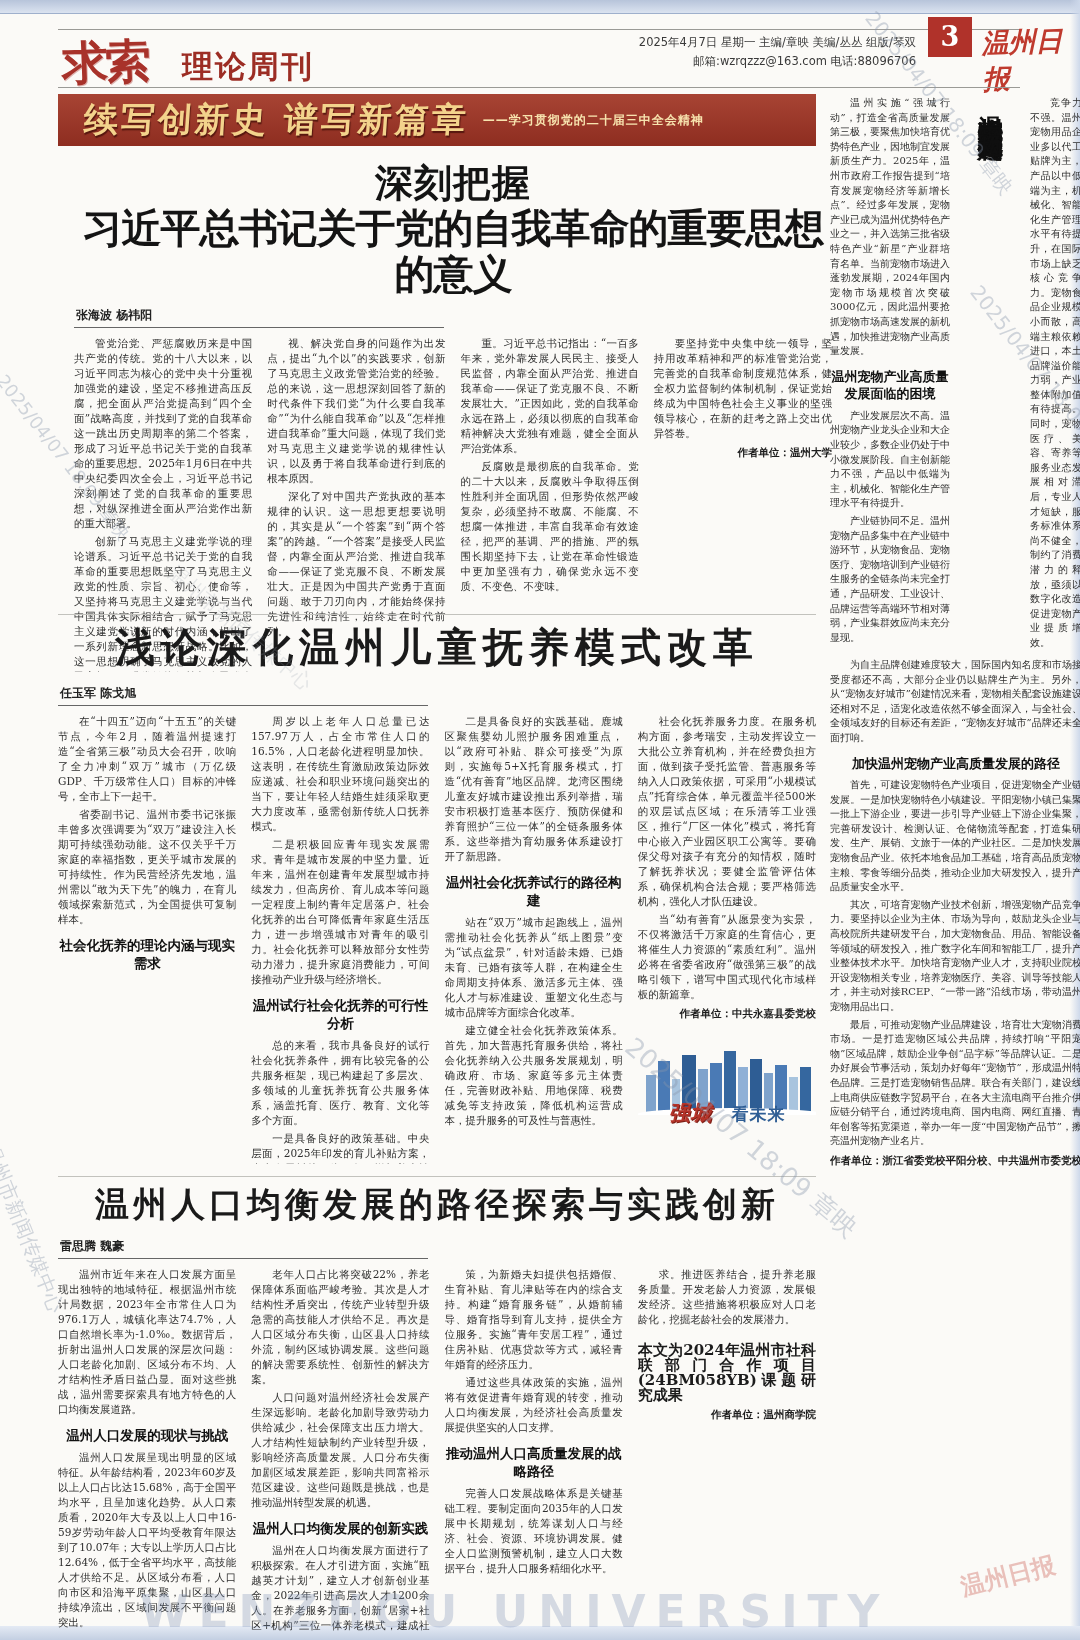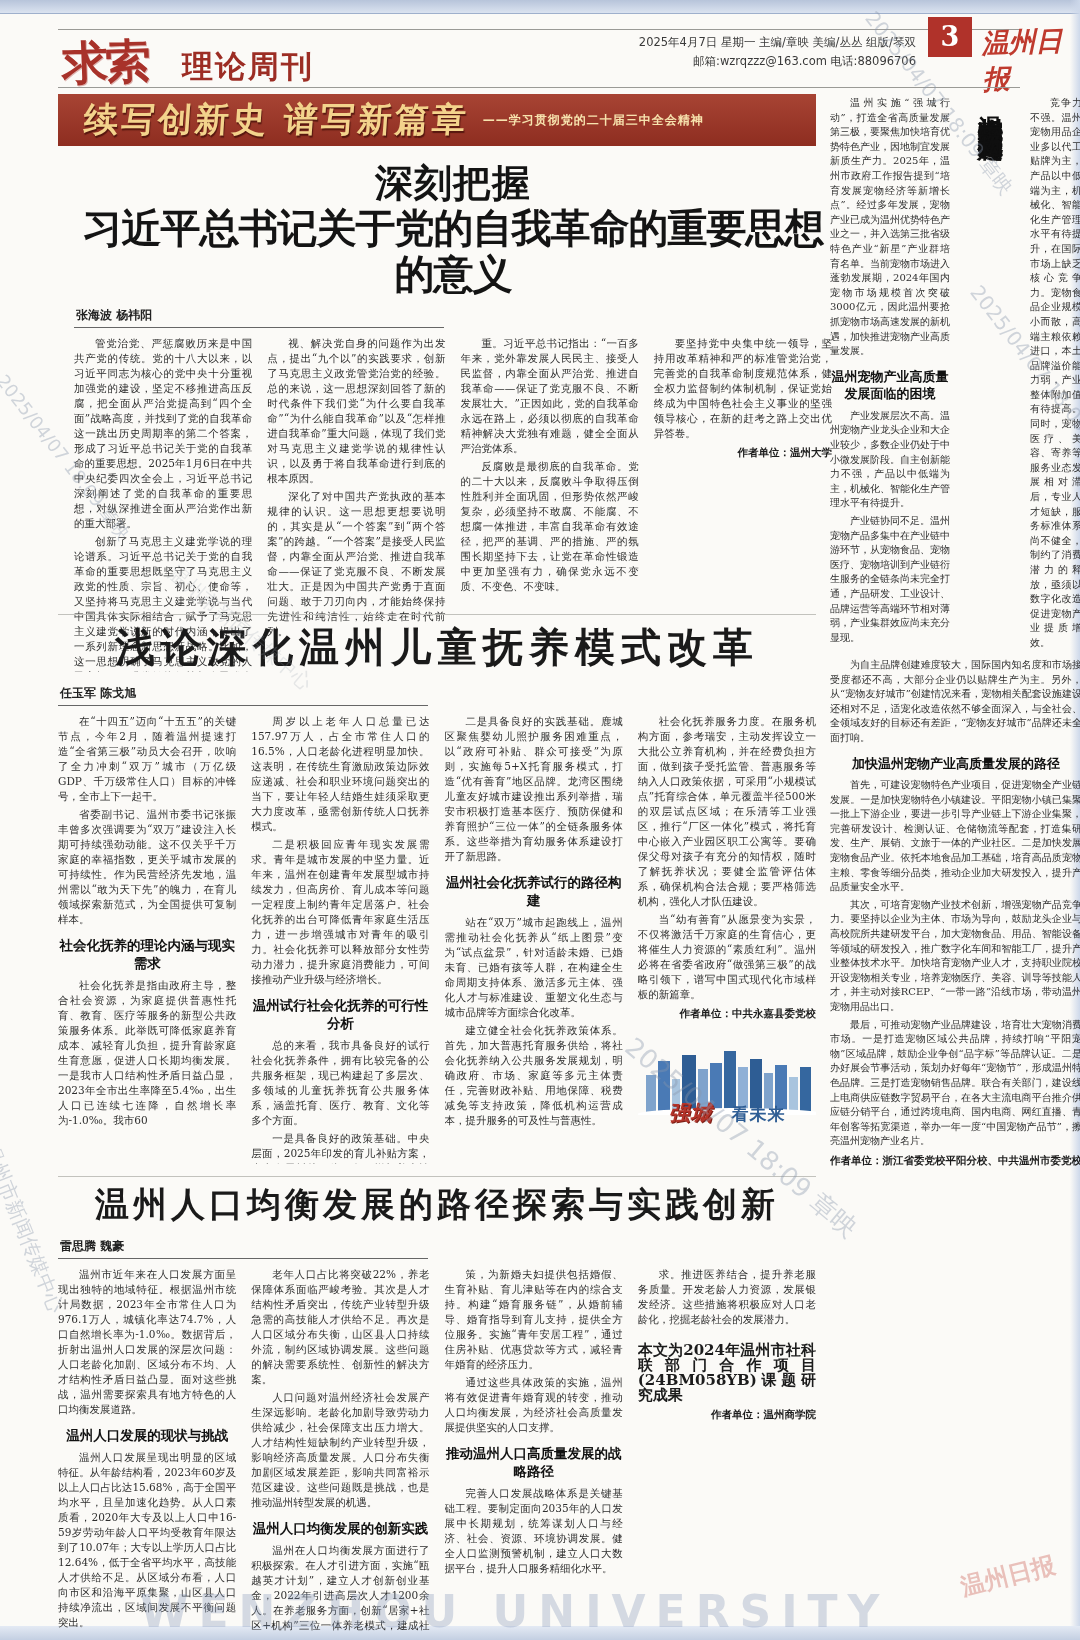--- a/index.html
+++ b/index.html
@@ -140,21 +140,20 @@
 
 <div class="article" style="top:620px;">
   <div class="headline-serif" style="font-size:40px;letter-spacing:6px;">浅论深化温州儿童抚养模式改革</div>
   <div class="byline">任玉军 陈戈旭</div>
   <div class="byline-rule"></div>
   <div class="cols" style="height:450px;">
     <div class="col">
         <p class="para">在“十四五”迈向“十五五”的关键节点，今年2月，随着温州提速打造“全省第三极”动员大会召开，吹响了全力冲刺“双万”城市（万亿级GDP、千万级常住人口）目标的冲锋号，全市上下一起干。</p>
         <p class="para">省委副书记、温州市委书记张振丰曾多次强调要为“双万”建设注入长期可持续强劲动能。这不仅关乎千万家庭的幸福指数，更关乎城市发展的可持续性。作为民营经济先发地，温州需以“敢为天下先”的魄力，在育儿领域探索新范式，为全国提供可复制样本。</p>
         <h3 class="subhead">社会化抚养的理论内涵与现实需求</h3>
-        <p class="para">社会化抚养是指由政府主导，整合社会资源，为家庭提供普惠性托育、教育、医疗等服务的新型公共政策服务体系。此举既可降低家庭养育成本、减轻育儿负担，提升育龄家庭生育意愿，促进人口长期均衡发展。一是我市人口结构性矛盾日益凸显，2023年全市出生率降至5.4‰，出生人口已连续七连降，自然增长率为-1.0‰。我市60</p>
       </div>
     <div class="col">
         <p class="para">周岁以上老年人口总量已达157.97万人，占全市常住人口的16.5%，人口老龄化进程明显加快。这表明，在传统生育激励政策边际效应递减、社会和职业环境问题突出的当下，要让年轻人结婚生娃须采取更大力度改革，亟需创新传统人口抚养模式。</p>
         <p class="para">二是积极回应青年现实发展需求。青年是城市发展的中坚力量。近年来，温州在创建青年发展型城市持续发力，但高房价、育儿成本等问题一定程度上制约青年定居落户。社会化抚养的出台可降低青年家庭生活压力，进一步增强城市对青年的吸引力。社会化抚养可以释放部分女性劳动力潜力，提升家庭消费能力，可间接推动产业升级与经济增长。</p>
         <h3 class="subhead">温州试行社会化抚养的可行性分析</h3>
         <p class="para">总的来看，我市具备良好的试行社会化抚养条件，拥有比较完备的公共服务框架，现已构建起了多层次、多领域的儿童抚养抚育公共服务体系，涵盖托育、医疗、教育、文化等多个方面。</p>
         <p class="para">一是具备良好的政策基础。中央层面，2025年印发的育儿补贴方案，大力发展托幼一体服务，增加普惠性服务供给。省市层面，在2020年温州就出台了加快推进3岁以下婴幼儿照护服务发展实施意见，2023年又出台配套实施细则（试行），对托幼机构的卫生保健管理评估、对机构卫生保健等工作进一步规范。这些政策文件为社会化抚养提供了机构管理与政策框架的参考。</p>
       </div>
     <div class="col">
         <p class="para">二是具备良好的实践基础。鹿城区聚焦婴幼儿照护服务困难重点，以“政府可补贴、群众可接受”为原则，实施每5+X托育服务模式，打造“优有善育”地区品牌。龙湾区围绕儿童友好城市建设推出系列举措，瑞安市积极打造基本医疗、预防保健和养育照护“三位一体”的全链条服务体系。这些举措为育幼服务体系建设打开了新思路。</p>

